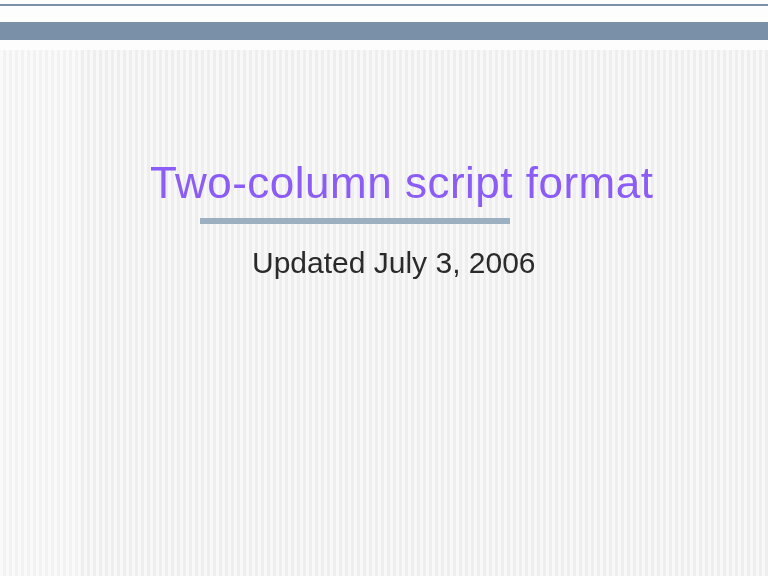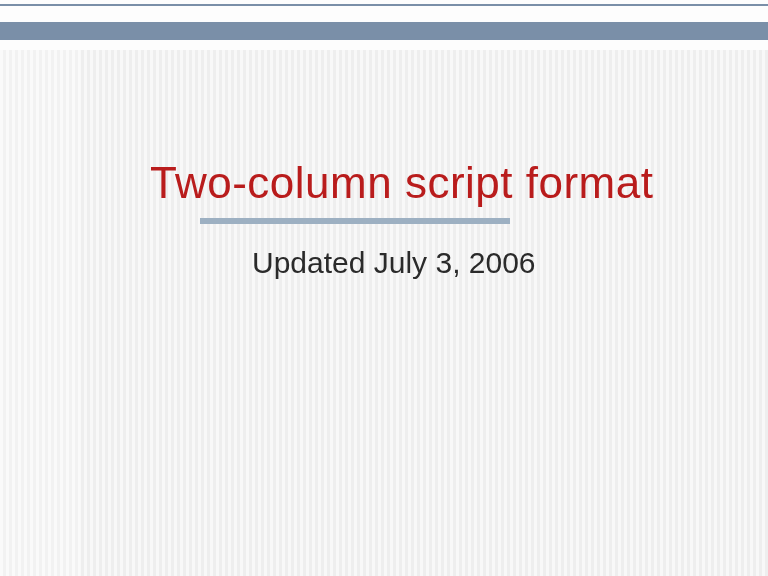--- a/index.html
+++ b/index.html
@@ -57,21 +57,21 @@
         #fafafa 3px,
         #f2f2f2 3px,
         #f2f2f2 6px
       );
     }
     .title {
       position: absolute;
       top: 158px;
       left: 150px;
       font-size: 44px;
-      color: #b91c1c;
+      color: #8b5cf6;
       font-weight: normal;
       letter-spacing: 0.5px;
     }
     .title-underline {
       position: absolute;
       top: 218px;
       left: 200px;
       width: 310px;
       height: 6px;
       background: #9db0c2;

